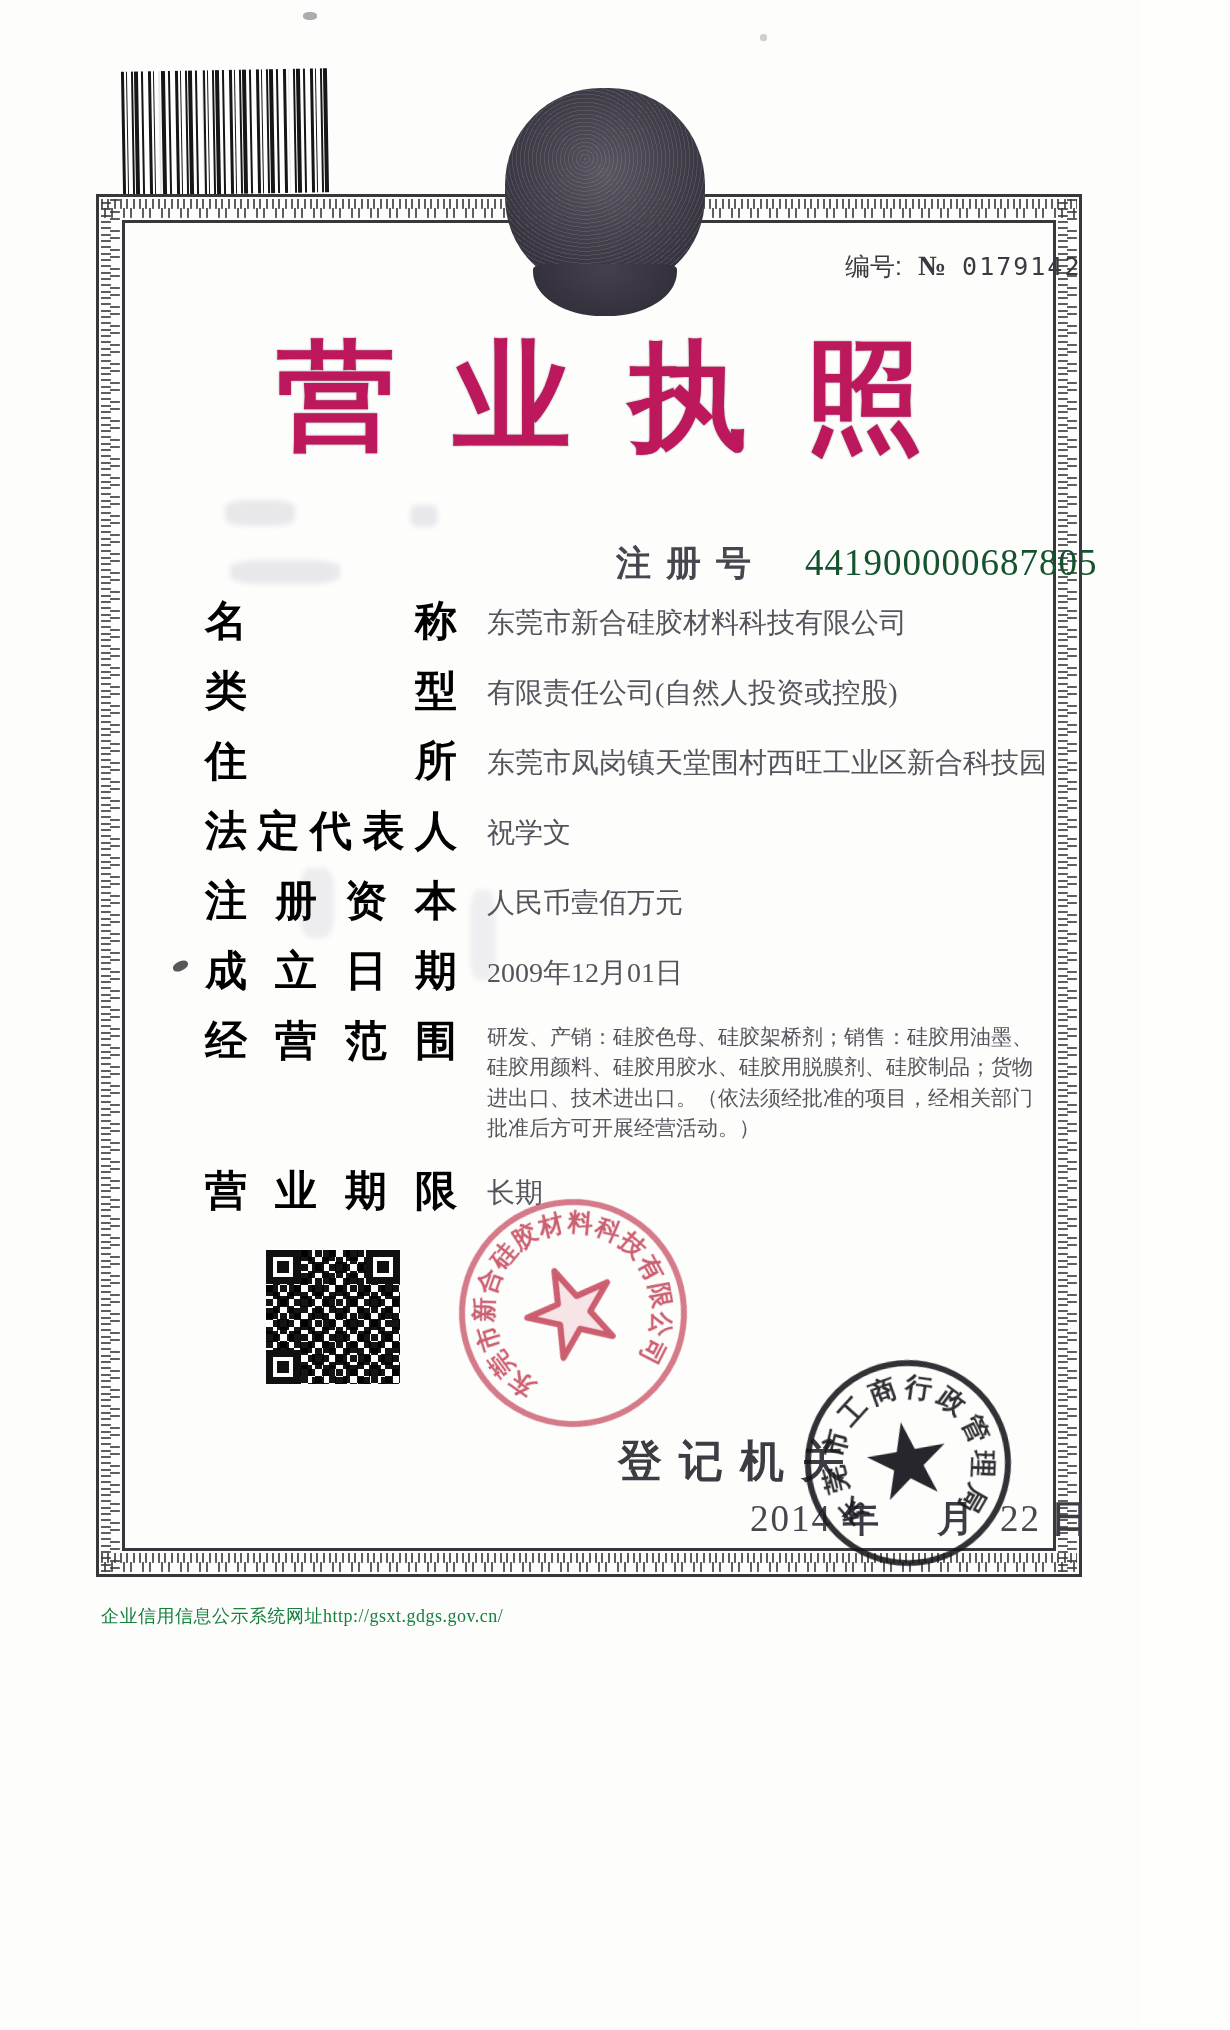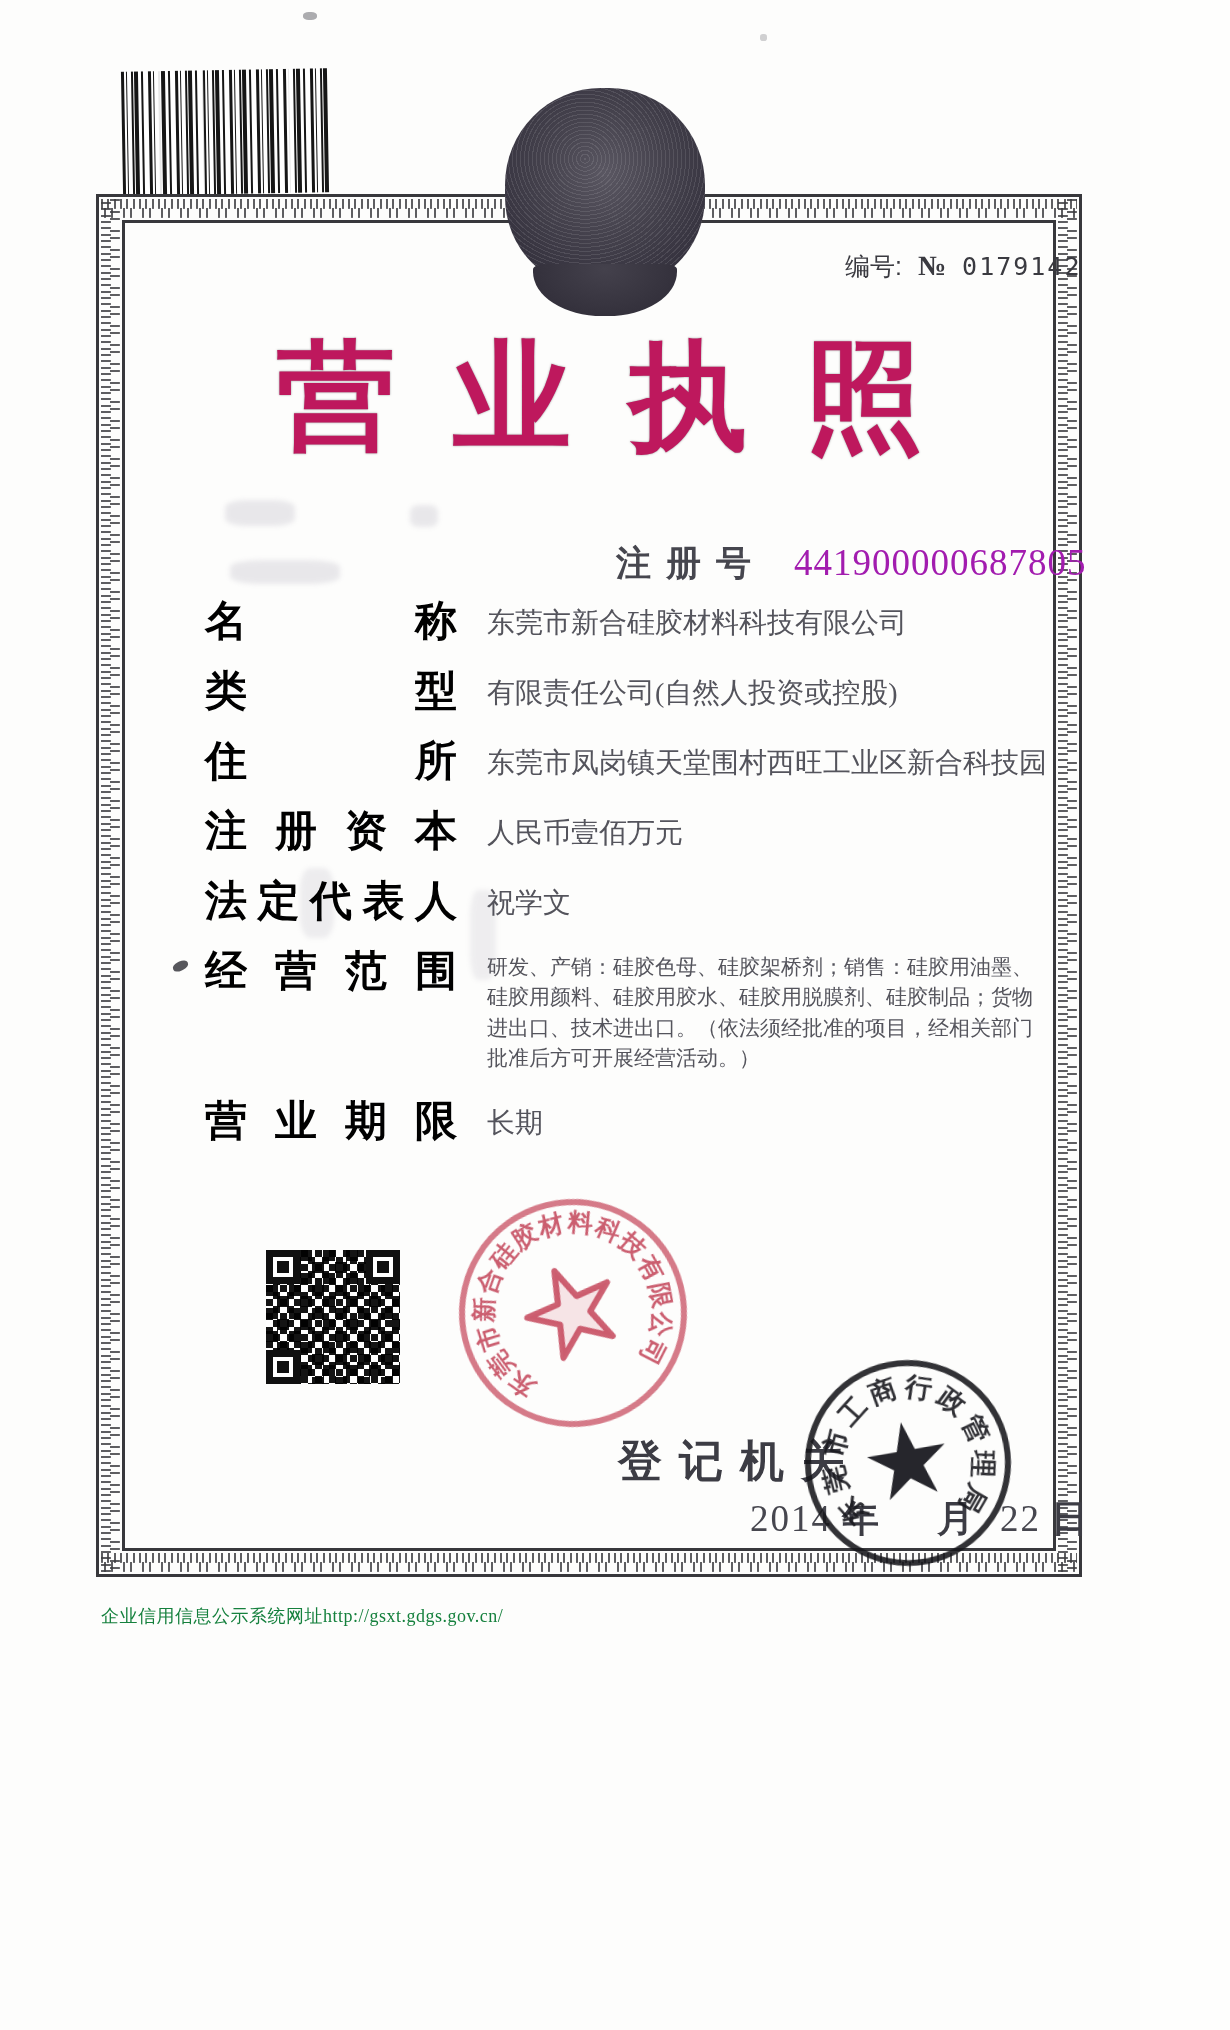--- a/index.html
+++ b/index.html
@@ -80,21 +80,21 @@
     position: absolute; left: 160px; top: 332px; width: 880px; margin: 0; z-index: 2;
     text-align: center; font-size: 118px; line-height: 1.1; font-weight: 900;
     letter-spacing: 58px; text-indent: 58px;
     color: #be185d; text-shadow: 0 0 2px rgba(40,40,45,.55);
     font-family: "Liberation Sans", sans-serif;
   }
 
   
   .regno { position: absolute; left: 616px; top: 540px; z-index: 2; display: flex; align-items: baseline; }
   .regno-label { font-size: 35px; font-weight: 600; letter-spacing: 15px; color: #46464e; }
-  .regno-digits { margin-left: 28px; font-family: "Liberation Serif", serif; font-size: 37px; color: #a21caf; letter-spacing: 1px; }
+  .regno-digits { margin-left: 39px; font-family: "Liberation Serif", serif; font-size: 37px; color: #14532d; letter-spacing: 1px; }
 
   
   .fields { position: absolute; left: 205px; top: 598px; width: 856px; z-index: 2; }
   .row { display: flex; align-items: flex-start; margin-bottom: 24px; min-height: 46px; }
   .flabel {
     flex: 0 0 252px; width: 252px;
     font-size: 42px; line-height: 46px; font-weight: 700; color: #000000;
     text-align: justify; text-align-last: justify; text-justify: inter-character;
   }
   .fvalue {
@@ -216,26 +216,30 @@
     </div>
     <div class="row">
       <span class="flabel">类型</span>
       <span class="fvalue">有限责任公司(自然人投资或控股)</span>
     </div>
     <div class="row">
       <span class="flabel">住所</span>
       <span class="fvalue">东莞市凤岗镇天堂围村西旺工业区新合科技园</span>
     </div>
     <div class="row">
+      <span class="flabel">法定代表人</span>
+      <span class="fvalue">祝学文</span>
+    </div>
+    <div class="row">
       <span class="flabel">注册资本</span>
       <span class="fvalue">人民币壹佰万元</span>
     </div>
     <div class="row">
-      <span class="flabel">法定代表人</span>
-      <span class="fvalue">祝学文</span>
+      <span class="flabel">成立日期</span>
+      <span class="fvalue">2009年12月01日</span>
     </div>
     <div class="row row-scope">
       <span class="flabel">经营范围</span>
       <span class="fvalue">研发、产销：硅胶色母、硅胶架桥剂；销售：硅胶用油墨、硅胶用颜料、硅胶用胶水、硅胶用脱膜剂、硅胶制品；货物进出口、技术进出口。（依法须经批准的项目，经相关部门批准后方可开展经营活动。）</span>
     </div>
     <div class="row">
       <span class="flabel">营业期限</span>
       <span class="fvalue">长期</span>
     </div>
   </div>

